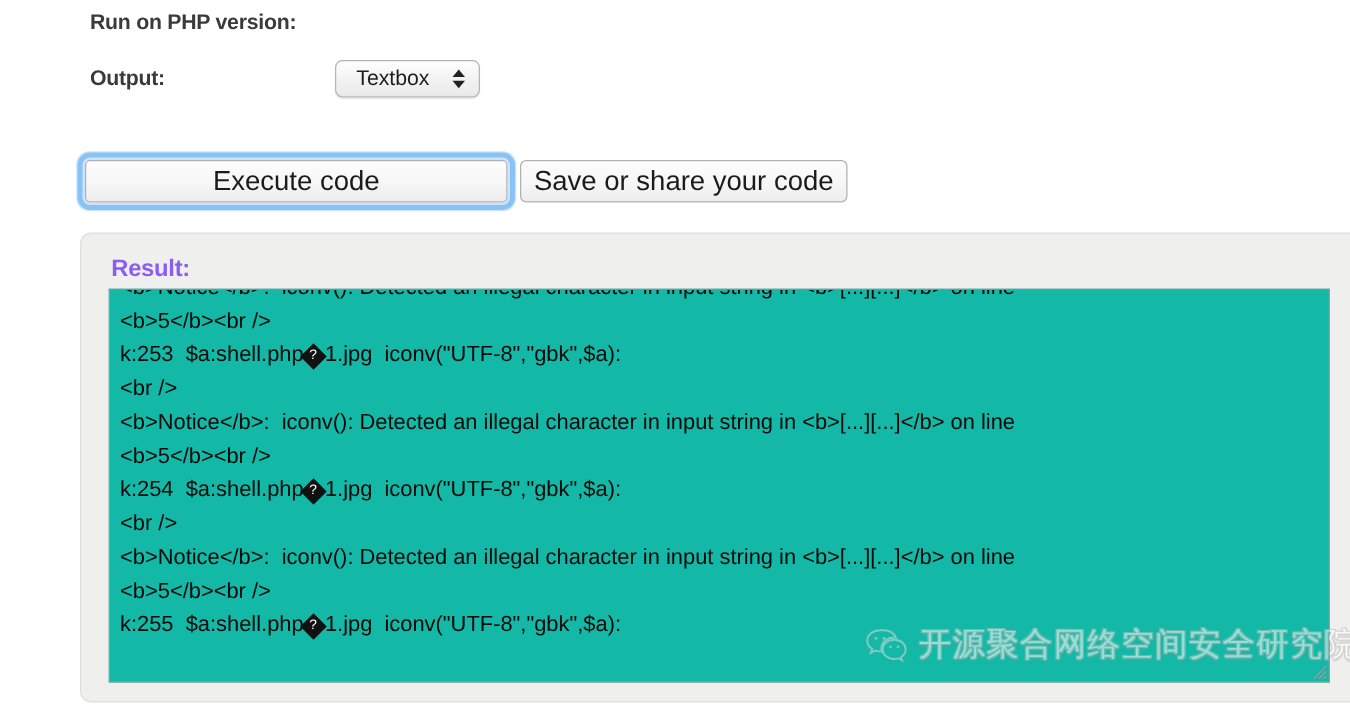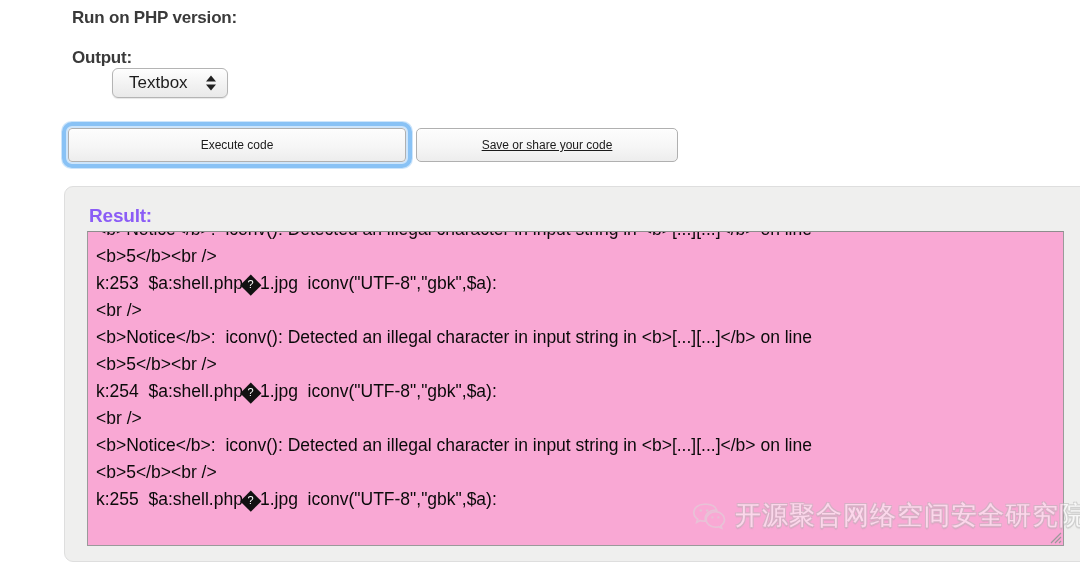--- a/index.html
+++ b/index.html
@@ -13,21 +13,21 @@
 
   #app { position: relative; width: 1080px; height: 569px; background: #fff; margin-left: 46px; }
 
   
   .form-row {
     position: absolute;
     display: flex;
     align-items: center;
   }
   #row-php { left: 26px; top: 8px; }
-  #row-output { left: 26px; top: 48px; flex-direction: column; }
+  #row-output { left: 26px; top: 48px; }
 
   .form-label {
     font-size: 17px;
     font-weight: bold;
     color: #3a3a3a;
     letter-spacing: -0.2px;
     white-space: nowrap;
   }
   #label-php { width: 200px; }
   #label-output { width: 196px; }
@@ -73,37 +73,37 @@
   .stepper .tri-up { border-bottom: 6px solid #222; margin-bottom: 3px; }
   .stepper .tri-down { border-top: 6px solid #222; }
 
   
   .btn {
     position: absolute;
     height: 34px;
     border: 1px solid #b0b0b0;
     border-radius: 5px;
     background: linear-gradient(to bottom, #fdfdfd 0%, #f6f6f6 55%, #ededed 100%);
-    font-size: 12px;
+    font-size: 22px;
     color: #1b1b1b;
     display: flex;
     align-items: center;
     justify-content: center;
     cursor: pointer;
     box-shadow: inset 0 1px 0 #ffffff;
     font-family: "Liberation Sans", sans-serif;
   }
   #btn-execute {
     left: 22px; top: 128px; width: 338px;
     outline: 4px solid #89c2f5;
     outline-offset: 2px;
     border-radius: 4px;
     box-shadow: inset 0 1px 0 #ffffff, 0 0 0 7px rgba(137,194,245,0.42);
   }
-  #btn-save { left: 370px; top: 128px; width: 262px; text-decoration: underline; }
+  #btn-save { left: 370px; top: 128px; width: 262px; }
 
   
   #result-panel {
     position: absolute;
     left: 18px; top: 186px;
     width: 1086px;          
     height: 376px;
     background: #efefee;
     border: 1px solid #dedede;
     border-top-left-radius: 9px;
@@ -120,21 +120,21 @@
     letter-spacing: -0.2px;
     z-index: 3;
   }
 
   
   #result-textarea {
     position: absolute;
     left: 22px; top: 44px;
     width: 977px;
     height: 315px;
-    background: #f9a8d4;
+    background: #14b8a6;
     border: 1px solid #9a9a9a;
     border-top-color: #8d8d8d;
     overflow: hidden;
     z-index: 2;
   }
 
   #result-lines {
     position: absolute;
     left: 8px;
     top: -16px;             

